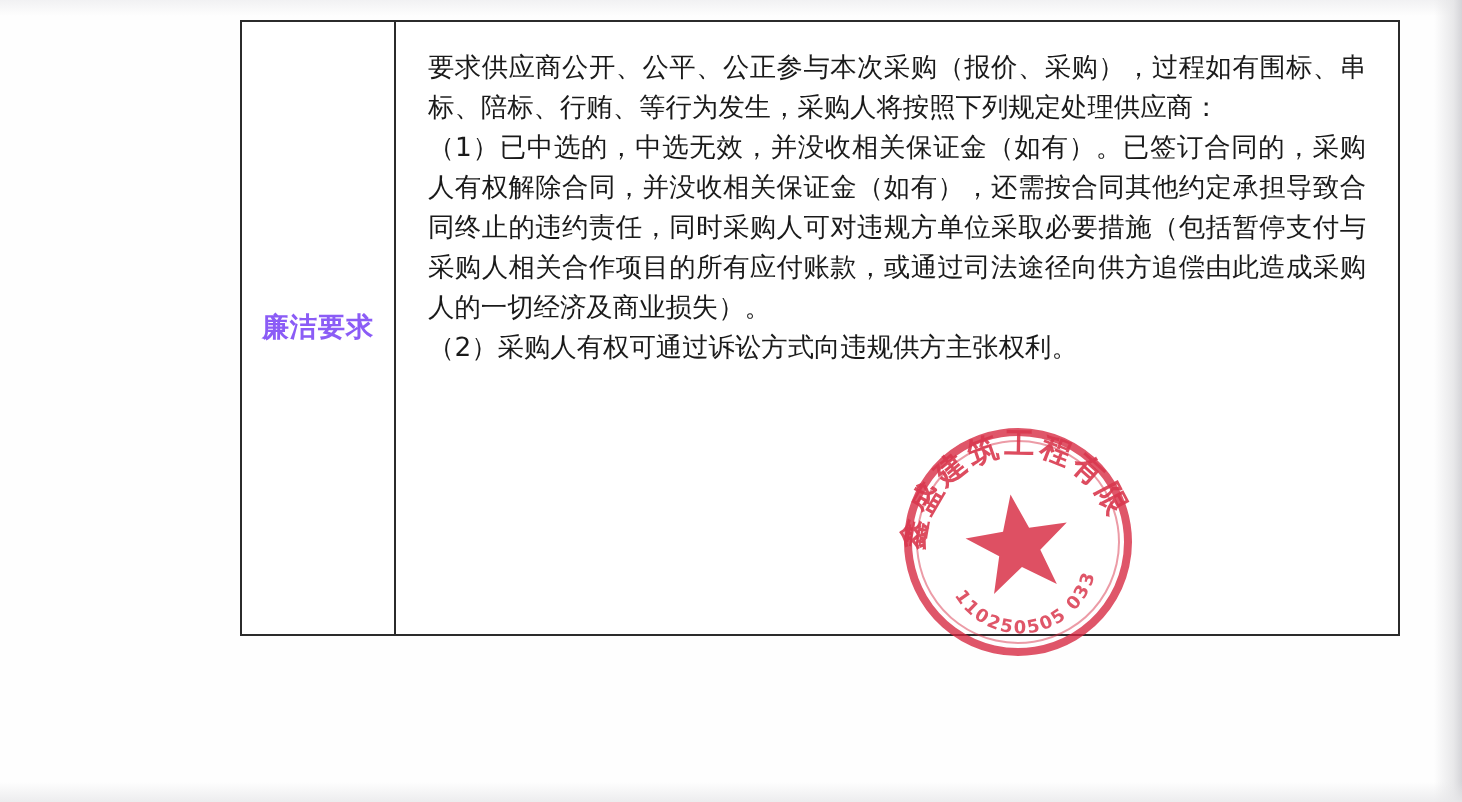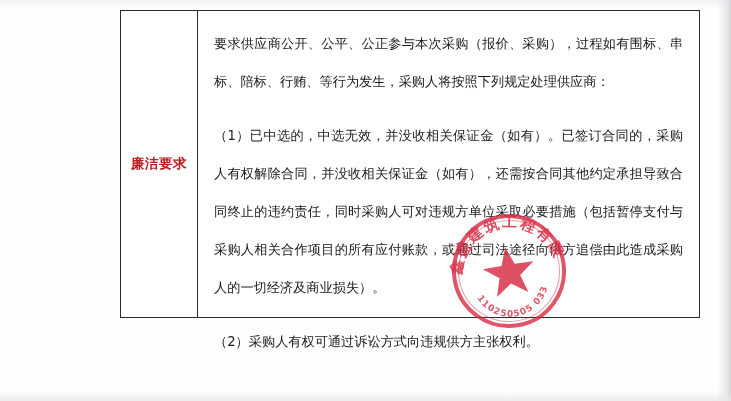--- a/index.html
+++ b/index.html
@@ -65,42 +65,42 @@
   }
   .cell-label {
     width: 77px;
     box-sizing: border-box;
     border-right: 1px solid #2b2b2b;
     display: flex;
     align-items: center;
     justify-content: center;
     font-size: 13.5px;
     letter-spacing: 0.5px;
-    color: #b91c1c;
+    color: #8b5cf6;
     font-weight: 700;
     font-family: "DejaVu Sans", "Liberation Sans", sans-serif;
   }
   .cell-body {
     flex: 1;
     box-sizing: border-box;
     padding: 14px 16px 10px 16px;
     position: relative;
   }
   .para {
     font-size: 13.2px;
-    line-height: 38px;
+    line-height: 20px;
     color: #1a1a1a;
     text-align: justify;
     text-justify: inter-ideograph;
     margin: 0 0 0 0;
     text-indent: 0;
     font-family: "DejaVu Sans", "Liberation Sans", sans-serif;
   }
   .para + .para {
-    margin-top: 16px;
+    margin-top: 0px;
   }
 
   
   #seal {
     position: absolute;
     left: 443px;
     top: 205px;
     width: 132px;
     height: 132px;
     pointer-events: none;

